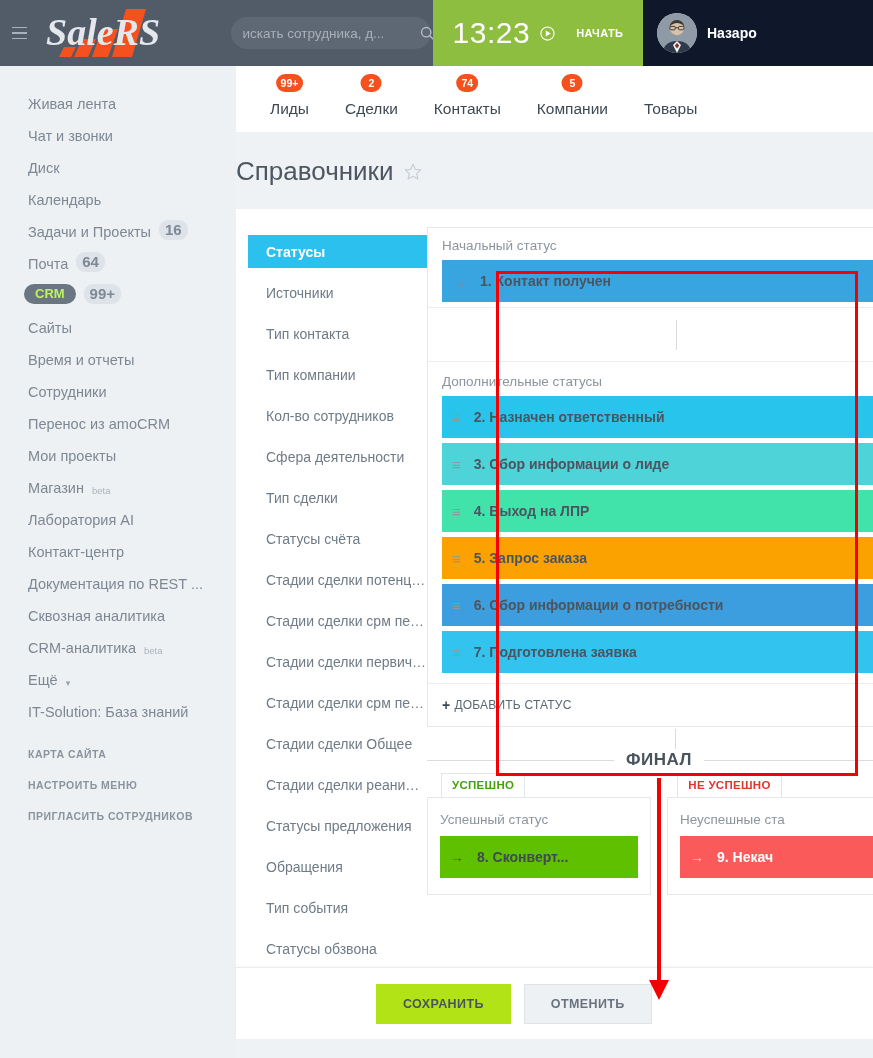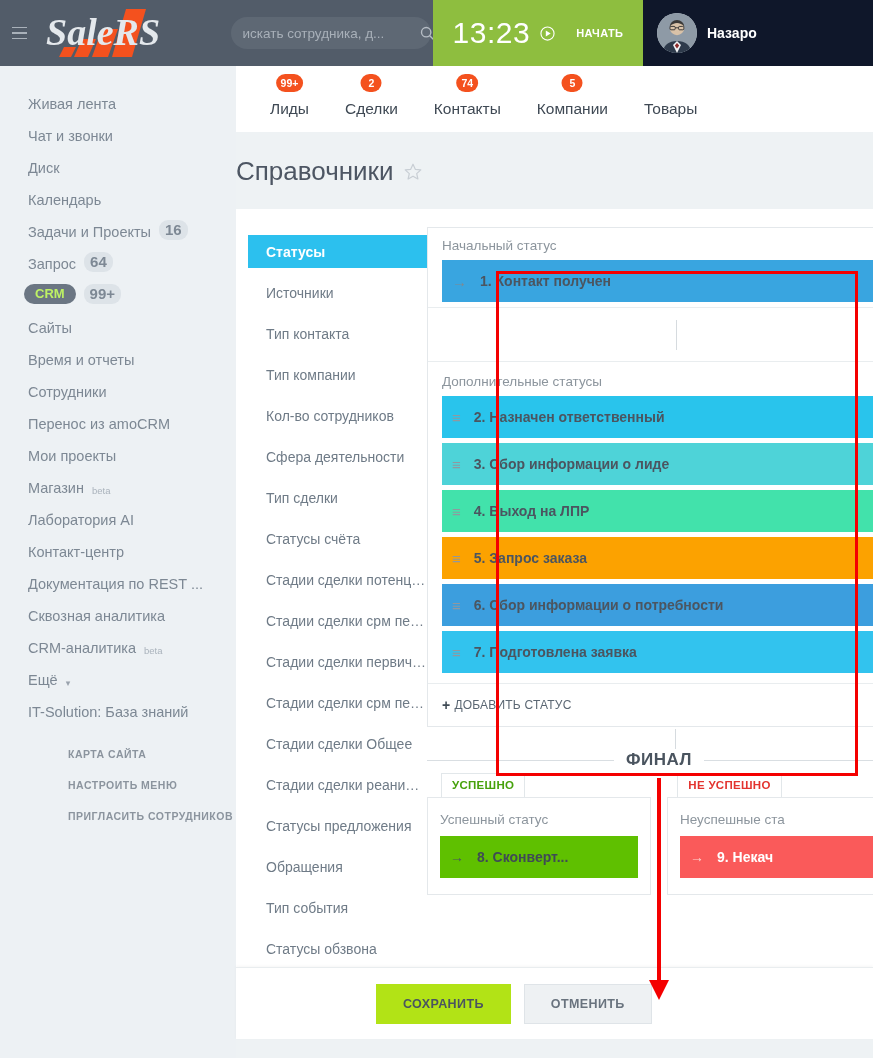--- a/index.html
+++ b/index.html
@@ -68,21 +68,21 @@
   .side-item .pill {
     background: #6b7683; color: #bef264; font-weight: bold; font-size: 13px;
     border-radius: 12px; padding: 3px 11px 4px; line-height: 1;
   }
   .side-item .cnt {
     background: #dde3e8; color: #7d8894; font-size: 15px; font-weight: bold;
     border-radius: 9px; padding: 2px 6px 3px; line-height: 1;
   }
   .side-item .beta { font-size: 9.5px; color: #aab3bc; vertical-align: super; margin-left: 0px; }
   .side-item .caret { font-size: 9px; color: #9aa3ad; }
-  .side-foot { margin-top: 18px; padding-left: 40px; }
+  .side-foot { margin-top: 18px; }
   .side-foot .f {
     height: 31px; display: flex; align-items: center; padding-left: 28px;
     color: #8b949e; font-size: 10.5px; font-weight: bold; letter-spacing: .5px;
     cursor: pointer;
   }
 
   
   .crmtabs {
     position: absolute; top: 66px; left: 236px; width: 637px; height: 66px;
     background: #fff; display: flex; align-items: flex-end; padding-left: 16px;
@@ -275,21 +275,21 @@
       <span>Диск</span>
     </div>
     <div class="side-item">
       <span>Календарь</span>
     </div>
     <div class="side-item">
       <span>Задачи и Проекты</span>
       <span class="cnt">16</span>
     </div>
     <div class="side-item">
-      <span>Запрос</span>
+      <span>Почта</span>
       <span class="cnt">64</span>
     </div>
     <div class="side-item crm">
       <span class="pill">CRM</span>
       <span class="cnt">99+</span>
     </div>
     <div class="side-item">
       <span>Сайты</span>
     </div>
     <div class="side-item">

